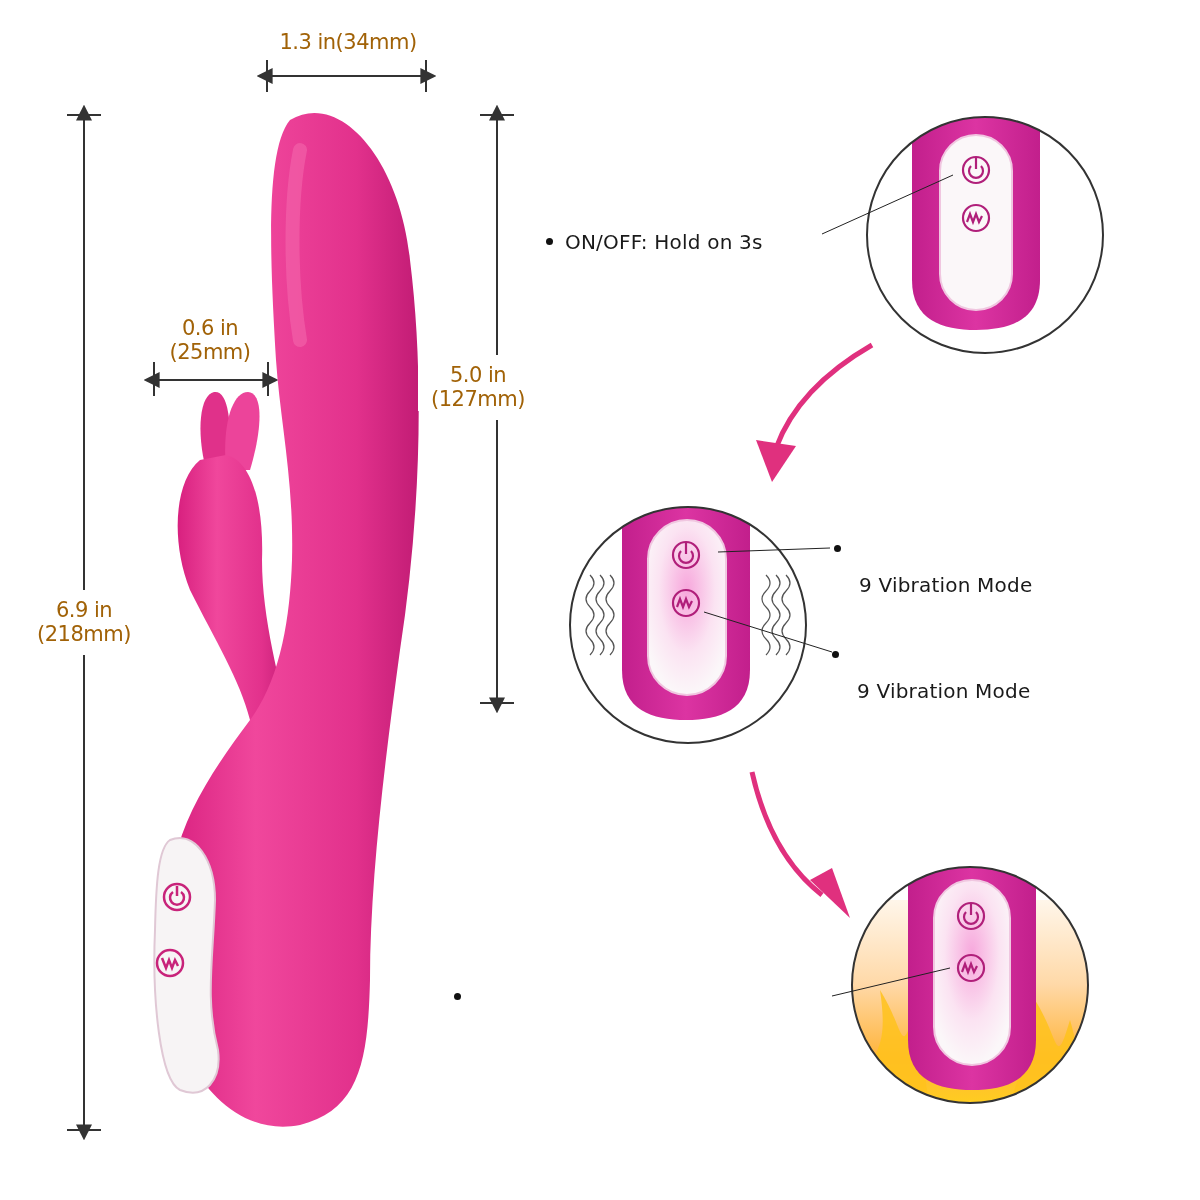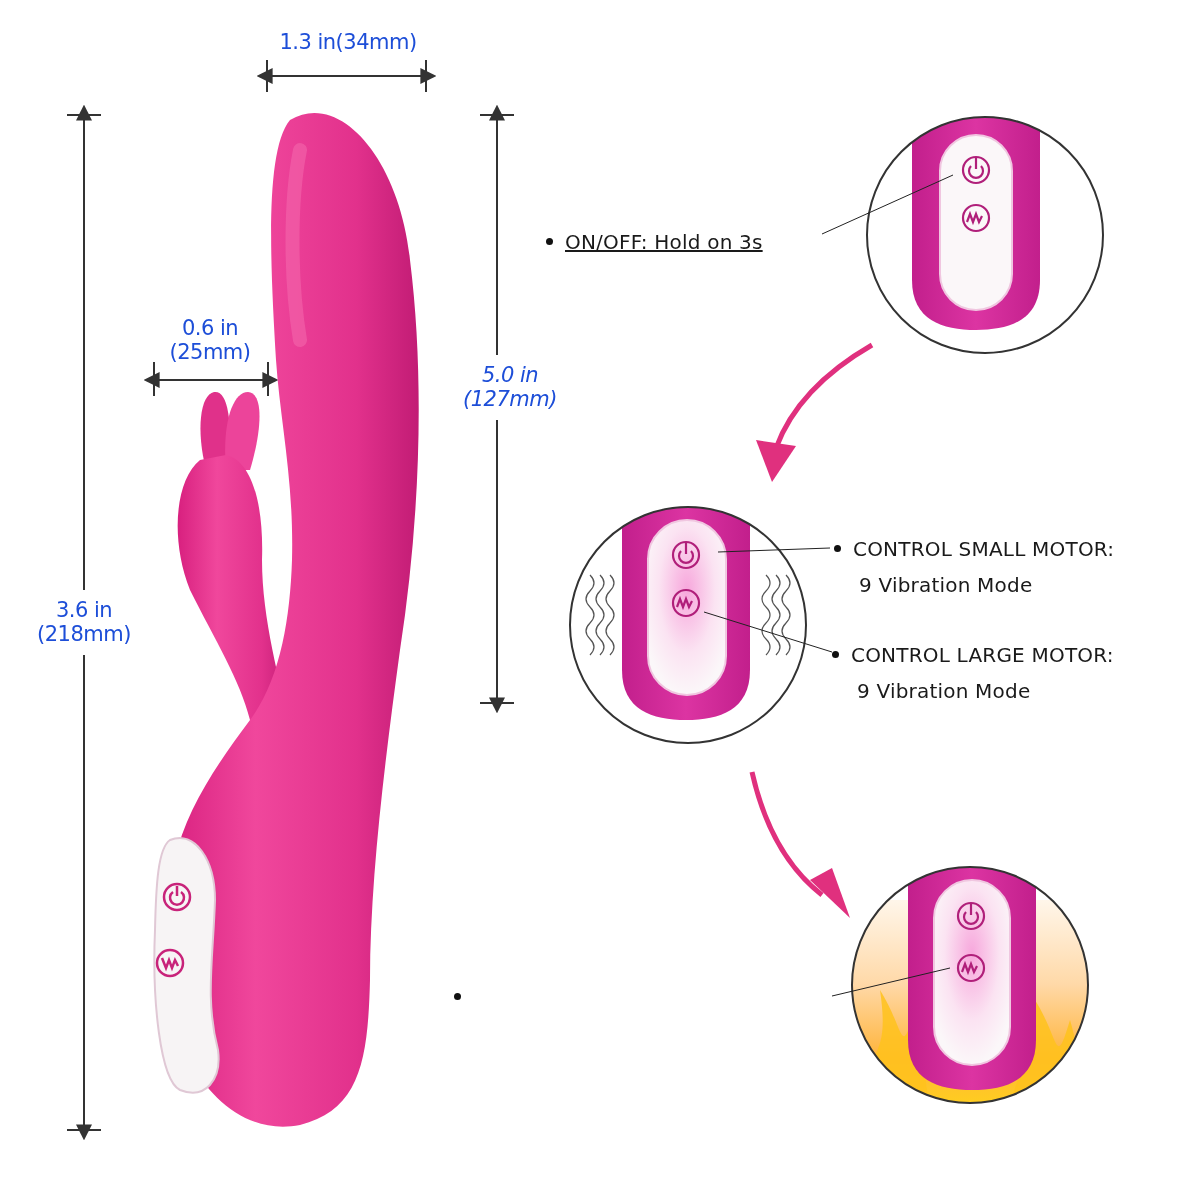--- a/index.html
+++ b/index.html
@@ -1,20 +1,20 @@
 <!DOCTYPE html>
 <html><head>
 <meta charset="utf-8">
 <style>
   html, body { margin: 0; padding: 0; background: #ffffff; }
   body { width: 1200px; height: 1200px; position: relative; overflow: hidden;
          font-family: "DejaVu Sans", sans-serif; color: #2b2b2b; }
   .layer { position: absolute; left: 0; top: 0; width: 1200px; height: 1200px; }
   .dim-label { position: absolute; text-align: center; font-size: 21px; line-height: 24px;
-               color: #1d4ed8; letter-spacing: -0.5px; background: #fff; }
+               color: #a16207; letter-spacing: -0.5px; background: #fff; }
   .callout { position: absolute; font-size: 20px; line-height: 36px; color: #1a1a1a;
              letter-spacing: 0.2px; white-space: nowrap; }
   .callout .bullet { display: inline-block; width: 7px; height: 7px; border-radius: 50%;
                      background: #111; margin-right: 12px; vertical-align: middle; position: relative; top: -2px; }
   .callout .sub { display: block; }
 </style>
 </head>
 <body>
 
 <svg class="layer" viewBox="0 0 1200 1200" xmlns="http://www.w3.org/2000/svg">
@@ -178,39 +178,39 @@
   </g>
 </svg>
 
 <div class="dim-label" style="left:262px; top:30px; width:172px; background:none;">1.3 in(34mm)</div>
 
 <div class="dim-label" style="left:150px; top:316px; width:120px; background:none;">
   <div>0.6 in</div>
   <div>(25mm)</div>
 </div>
 
-<div class="dim-label" style="left:450px; top:363px; width:120px;font-style:italic;">
+<div class="dim-label" style="left:418px; top:363px; width:120px;">
   <div>5.0 in</div>
   <div>(127mm)</div>
 </div>
 
 <div class="dim-label" style="left:22px; top:598px; width:124px;">
-  <div>3.6 in</div>
+  <div>6.9 in</div>
   <div>(218mm)</div>
 </div>
 
-<div class="callout" style="left:546px; top:224px;text-decoration:underline;">
+<div class="callout" style="left:546px; top:224px;">
   <span class="bullet"></span><span>ON/OFF:  Hold on 3s</span>
 </div>
 
 <div class="callout" style="left:834px; top:531px;">
-  <span class="bullet"></span><span>CONTROL SMALL MOTOR:</span>
+  <span class="bullet"></span>
   <span class="sub" style="padding-left:25px;">9 Vibration Mode</span>
 </div>
 
 <div class="callout" style="left:832px; top:637px;">
-  <span class="bullet"></span><span>CONTROL LARGE MOTOR:</span>
+  <span class="bullet"></span>
   <span class="sub" style="padding-left:25px;">9 Vibration Mode</span>
 </div>
 
 <div class="callout" style="left:454px; top:979px;">
   <span class="bullet"></span>
 </div>
 
 </body></html>

